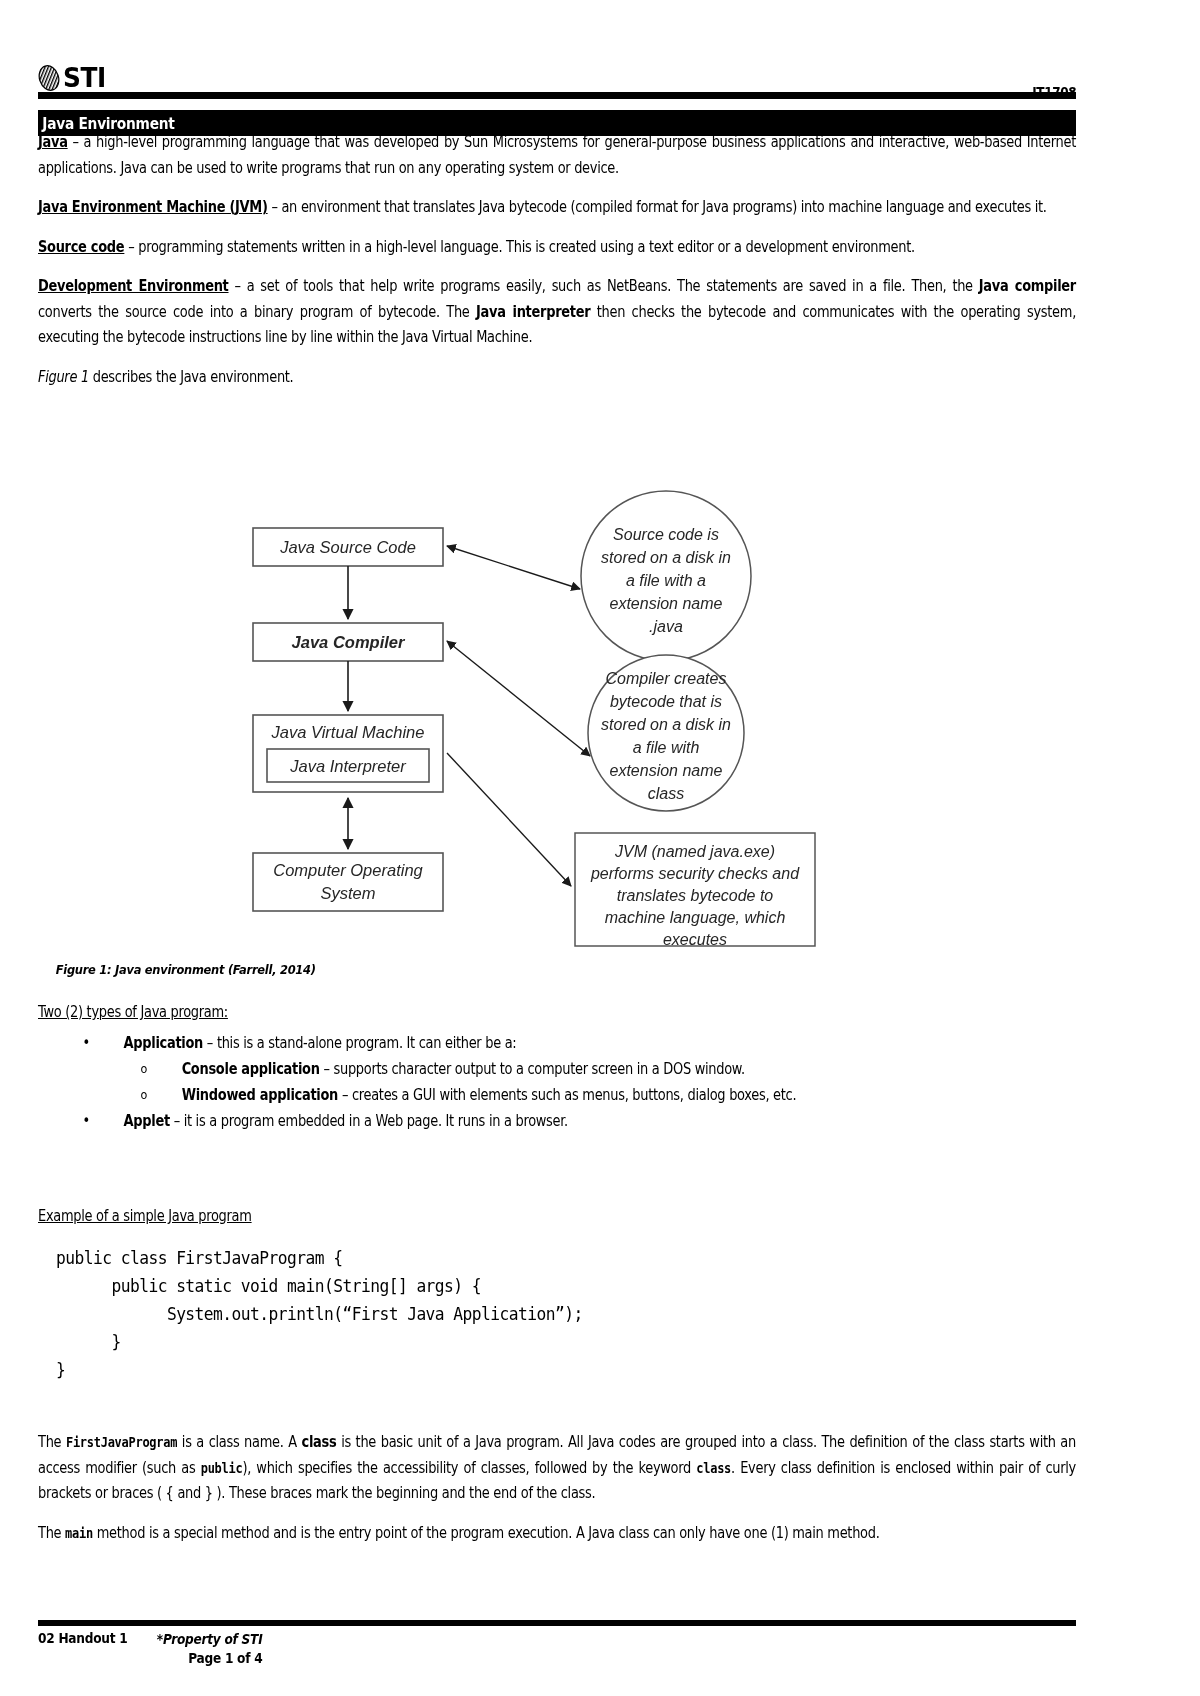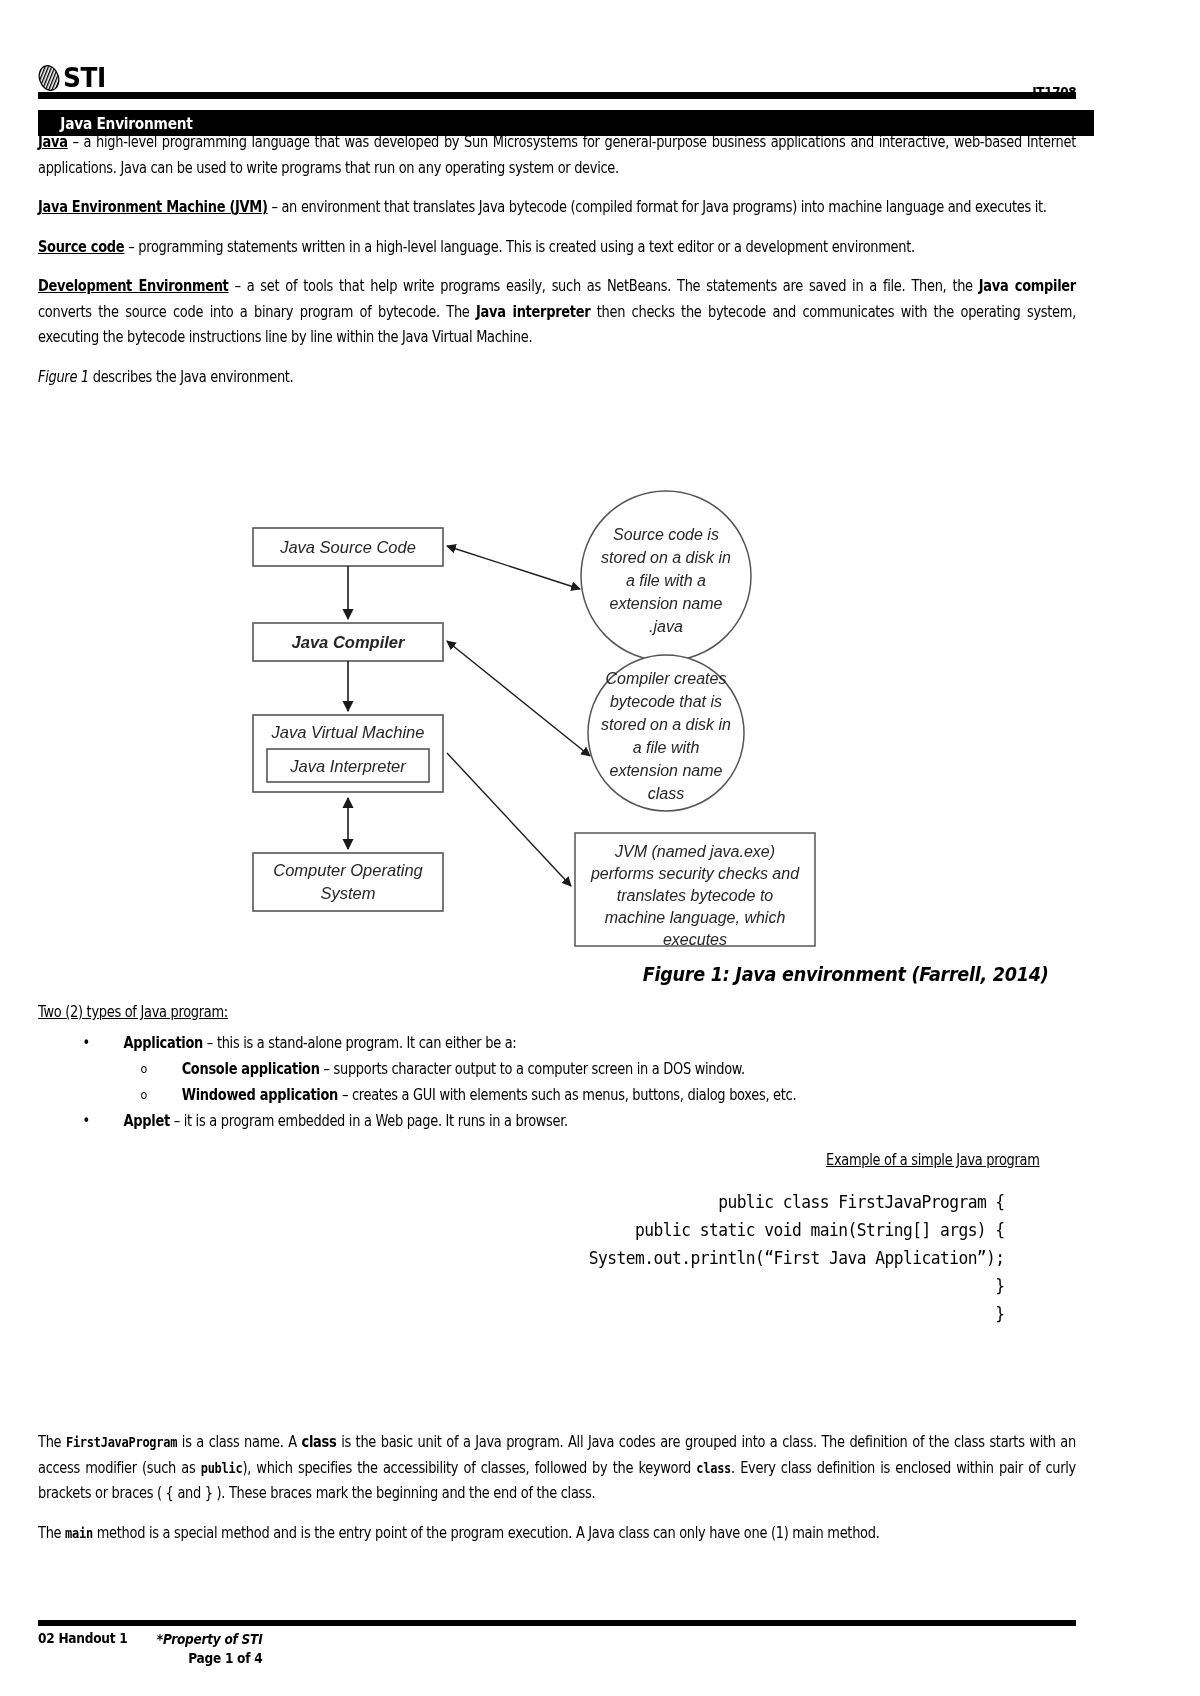--- a/index.html
+++ b/index.html
@@ -77,21 +77,20 @@
   .title-bar {
     position: absolute;
     left: 38px;
     top: 110px;
     width: 1038px;
     height: 26px;
     background: #000000;
     color: #ffffff;
     display: flex;
     align-items: center;
-    padding-left: 18px;
   }
   .title-bar .title-text {
     font-family: "DejaVu Sans", sans-serif;
     font-weight: bold;
     font-size: 16px;
     letter-spacing: -0.3px;
     padding-left: 5px;
     transform: scaleX(0.86);
     transform-origin: left center;
     white-space: nowrap;
@@ -132,25 +131,25 @@
     width: 1038px;
     height: 505px;
     font-style: italic;
   }
   .figure-svg { display: block; }
   .fig-caption {
     position: absolute;
     left: 38px;
     top: 962px;
     width: 1038px;
-    text-align: right;
+    text-align: left;
     font-family: "DejaVu Sans", sans-serif;
     font-weight: bold;
     font-style: italic;
-    font-size: 20px;
+    font-size: 13px;
     letter-spacing: -0.3px;
   }
   .fig-caption span {
     display: inline-block;
     transform: scaleX(0.88);
   }
 
   
   .list-block {
     position: absolute;
@@ -188,23 +187,22 @@
   .li.lvl2 .marker {
     padding-left: 120px;
     font-size: 13px;
   }
   .li .txt { flex: 1 1 auto; }
 
   
   .codewrap {
     position: absolute;
     left: 38px;
-    top: 1148px;
-    width: 1038px;
-    text-align: right;
+    top: 1204px;
+    width: 1038px;
   }
   .code-heading {
     font-family: "DejaVu Sans", sans-serif;
     font-size: 15.2px;
     line-height: 25.5px;
     letter-spacing: -0.35px;
     text-decoration: underline;
     transform: scaleX(0.855);
     transform-origin: left top;
     display: inline-block;

